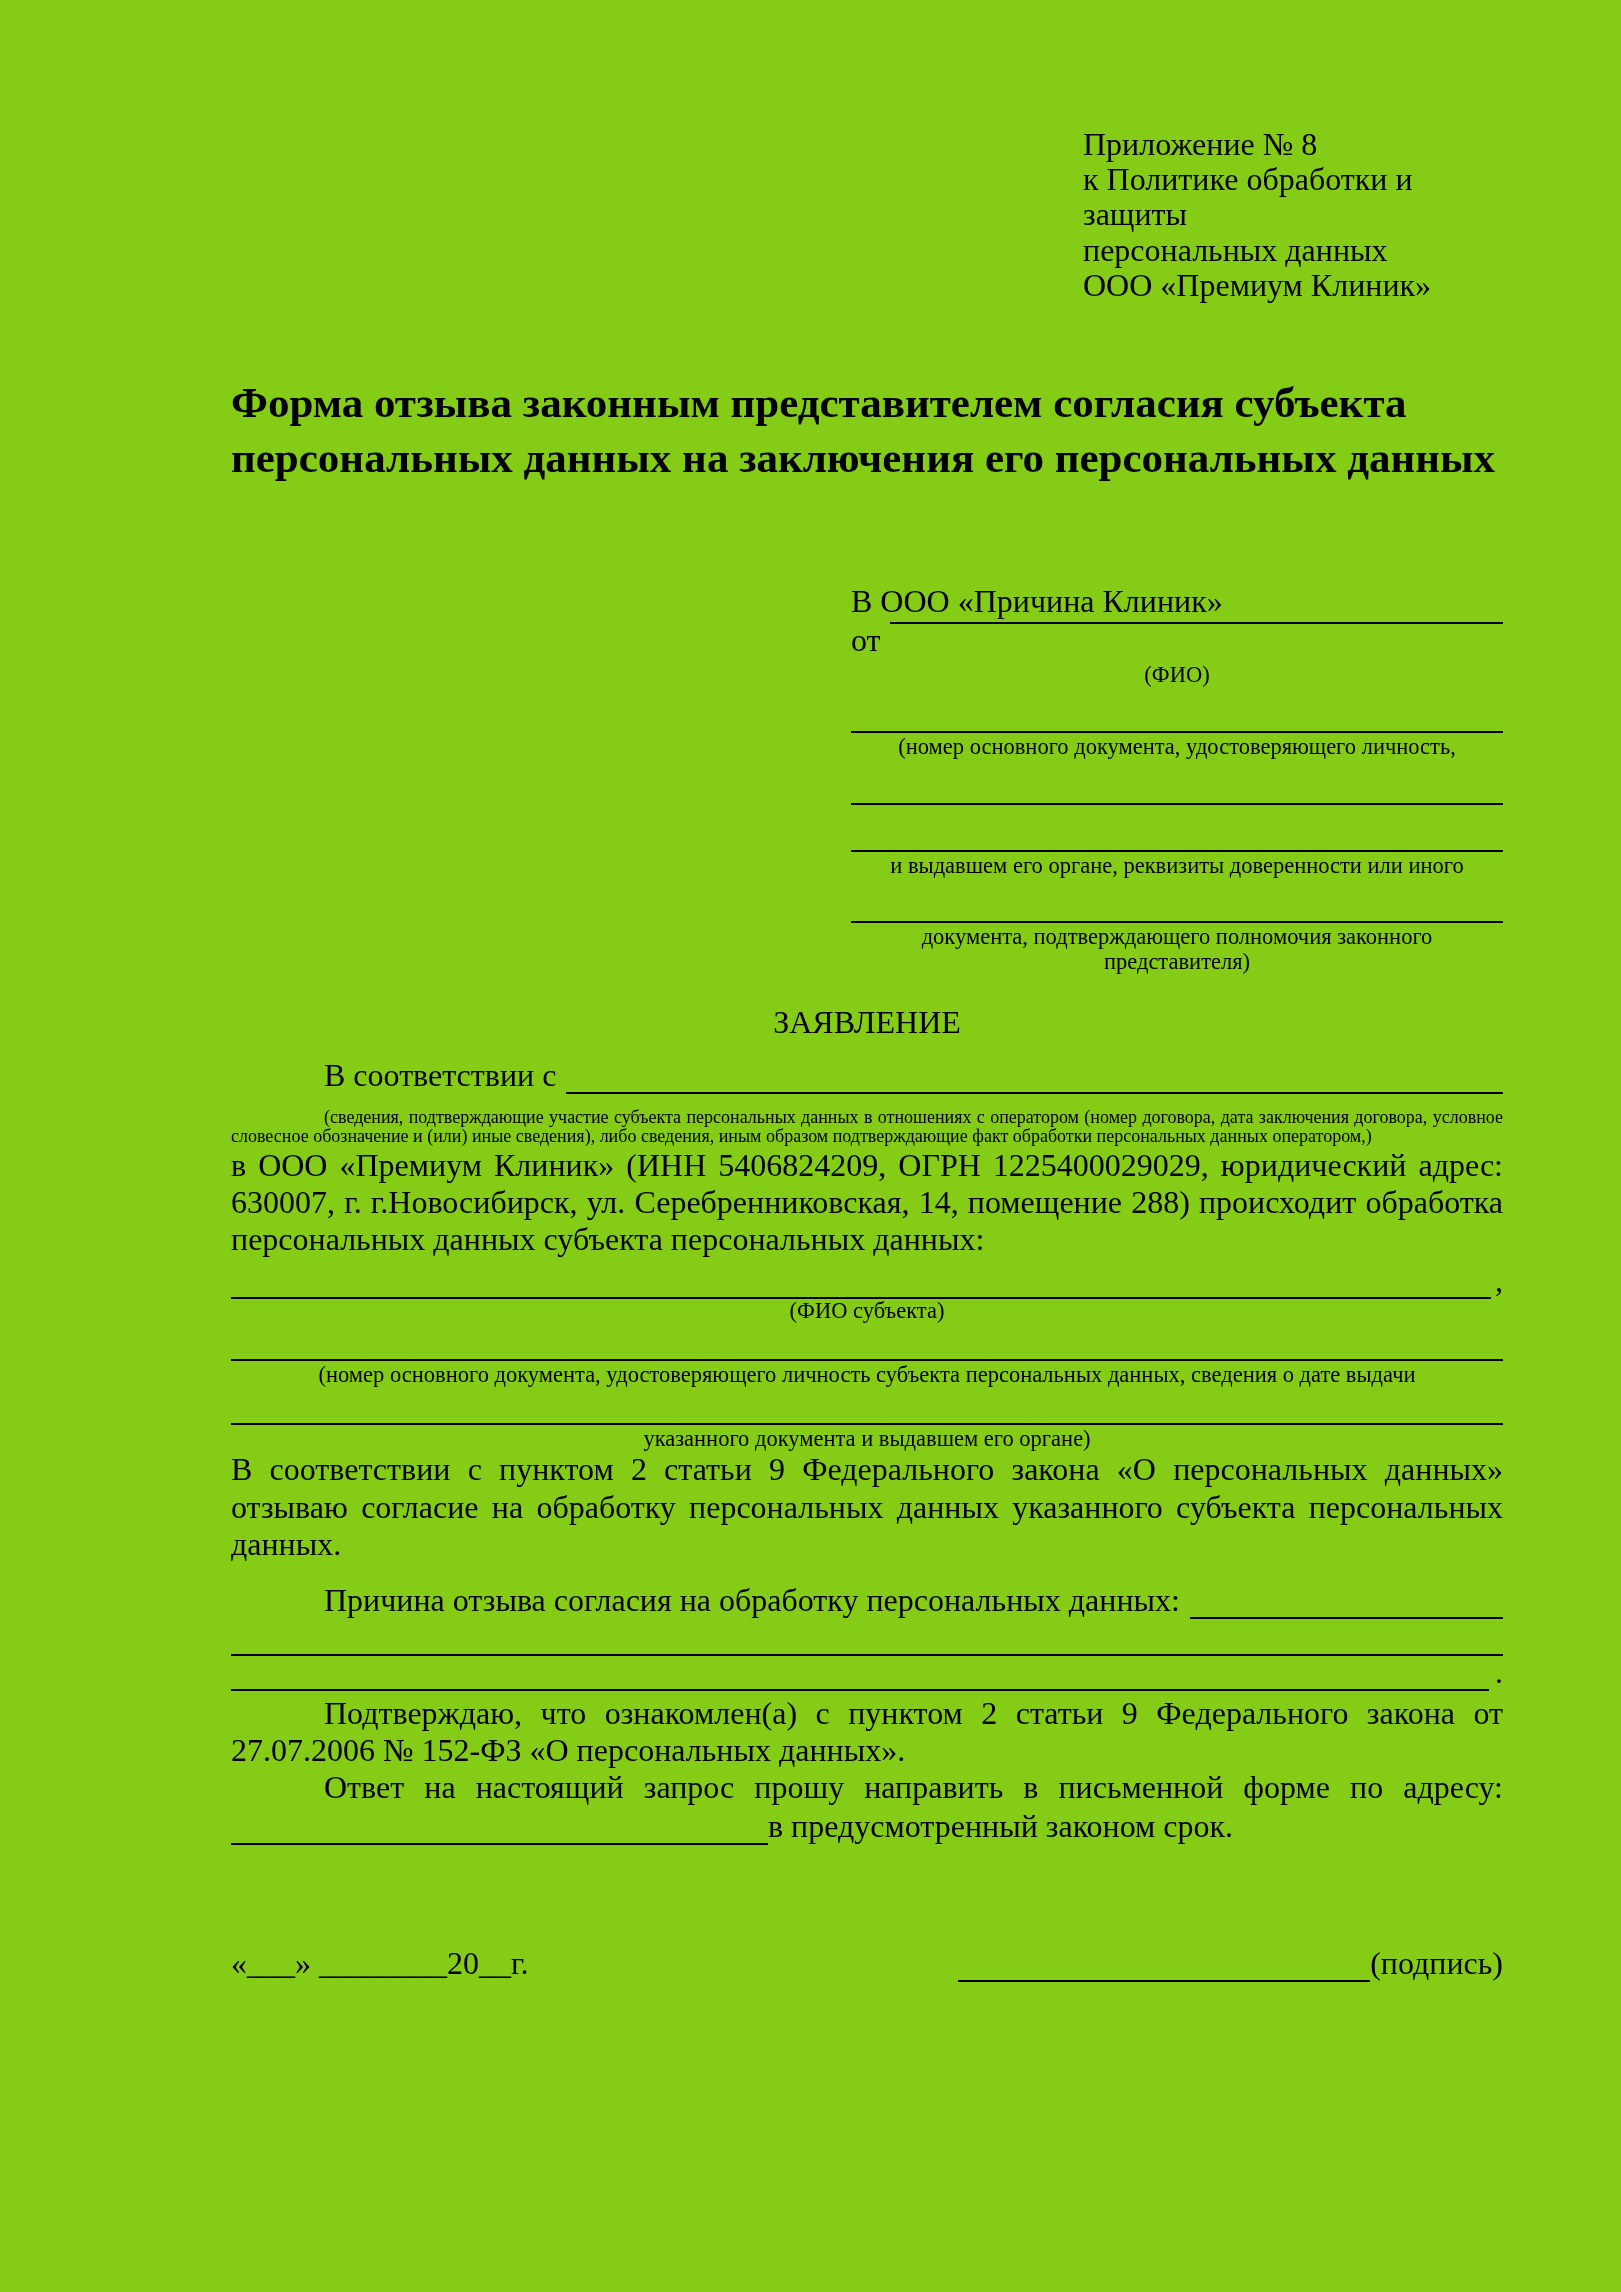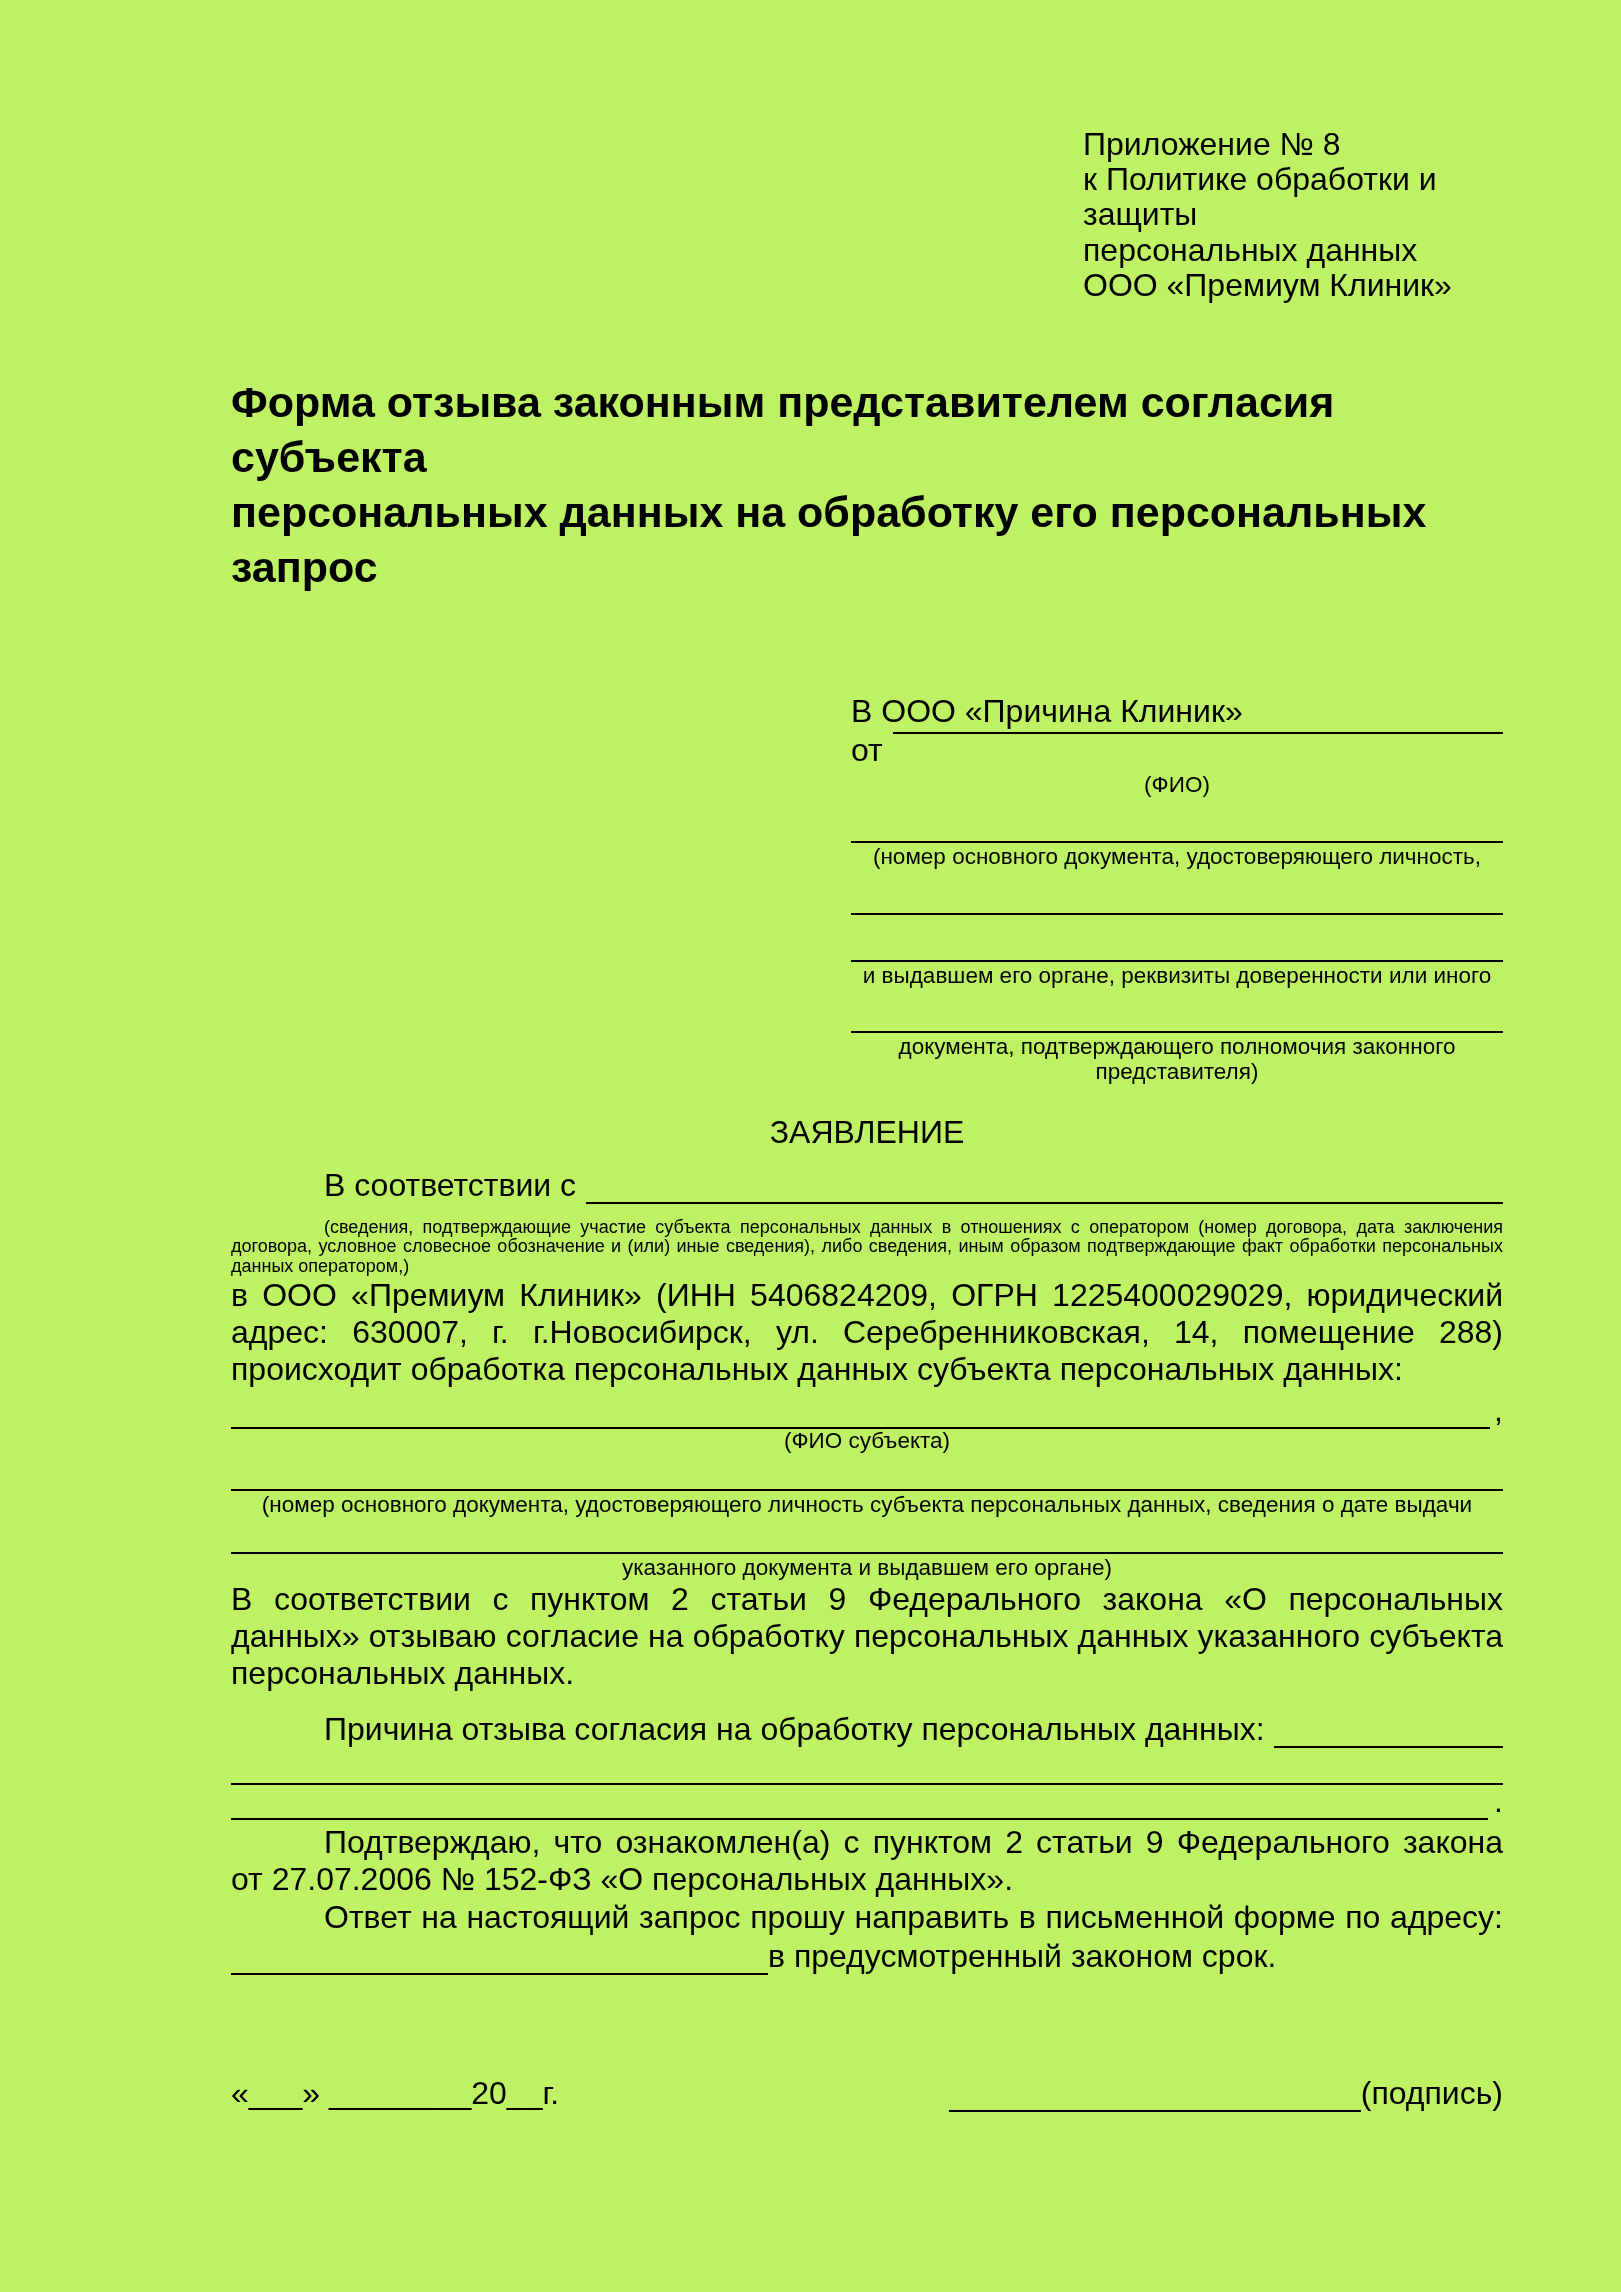--- a/index.html
+++ b/index.html
@@ -1,23 +1,23 @@
 <!DOCTYPE html>
 <html><head>
 <meta charset="utf-8">
 <style>
   html, body { margin: 0; padding: 0; background: #e8e8e8; }
   .page {
     position: relative;
     width: 1621px;
     height: 2293px;
     margin: 0 auto;
-    background: #bef264;
+    background: #84cc16;
     color: #000000;
-    font-family: Liberation Sans, sans-serif;
+    font-family: Liberation Serif, serif;
     font-size: 32px;
     line-height: 1.16;
     box-sizing: border-box;
     padding: 127px 118px 0 231px;
     overflow: hidden;
   }
   .header-right {
     margin-left: 852px;
     width: 420px;
     line-height: 1.1;
@@ -93,21 +93,21 @@
 
   <div class="header-right">
     <div>Приложение № 8</div>
     <div>к Политике обработки и защиты</div>
     <div>персональных данных</div>
     <div>ООО «Премиум Клиник»</div>
   </div>
 
   <div class="doc-title">
     <div>Форма отзыва законным представителем согласия субъекта</div>
-    <div>персональных данных на обработку его персональных запрос</div>
+    <div>персональных данных на заключения его персональных данных</div>
   </div>
 
   <div class="addressee">
     <div class="addr-to">В ООО «Причина Клиник»</div>
     <div class="from-row">
       <span>от</span>
       <div class="flex-line"></div>
     </div>
     <div class="caption">(ФИО)</div>
 

